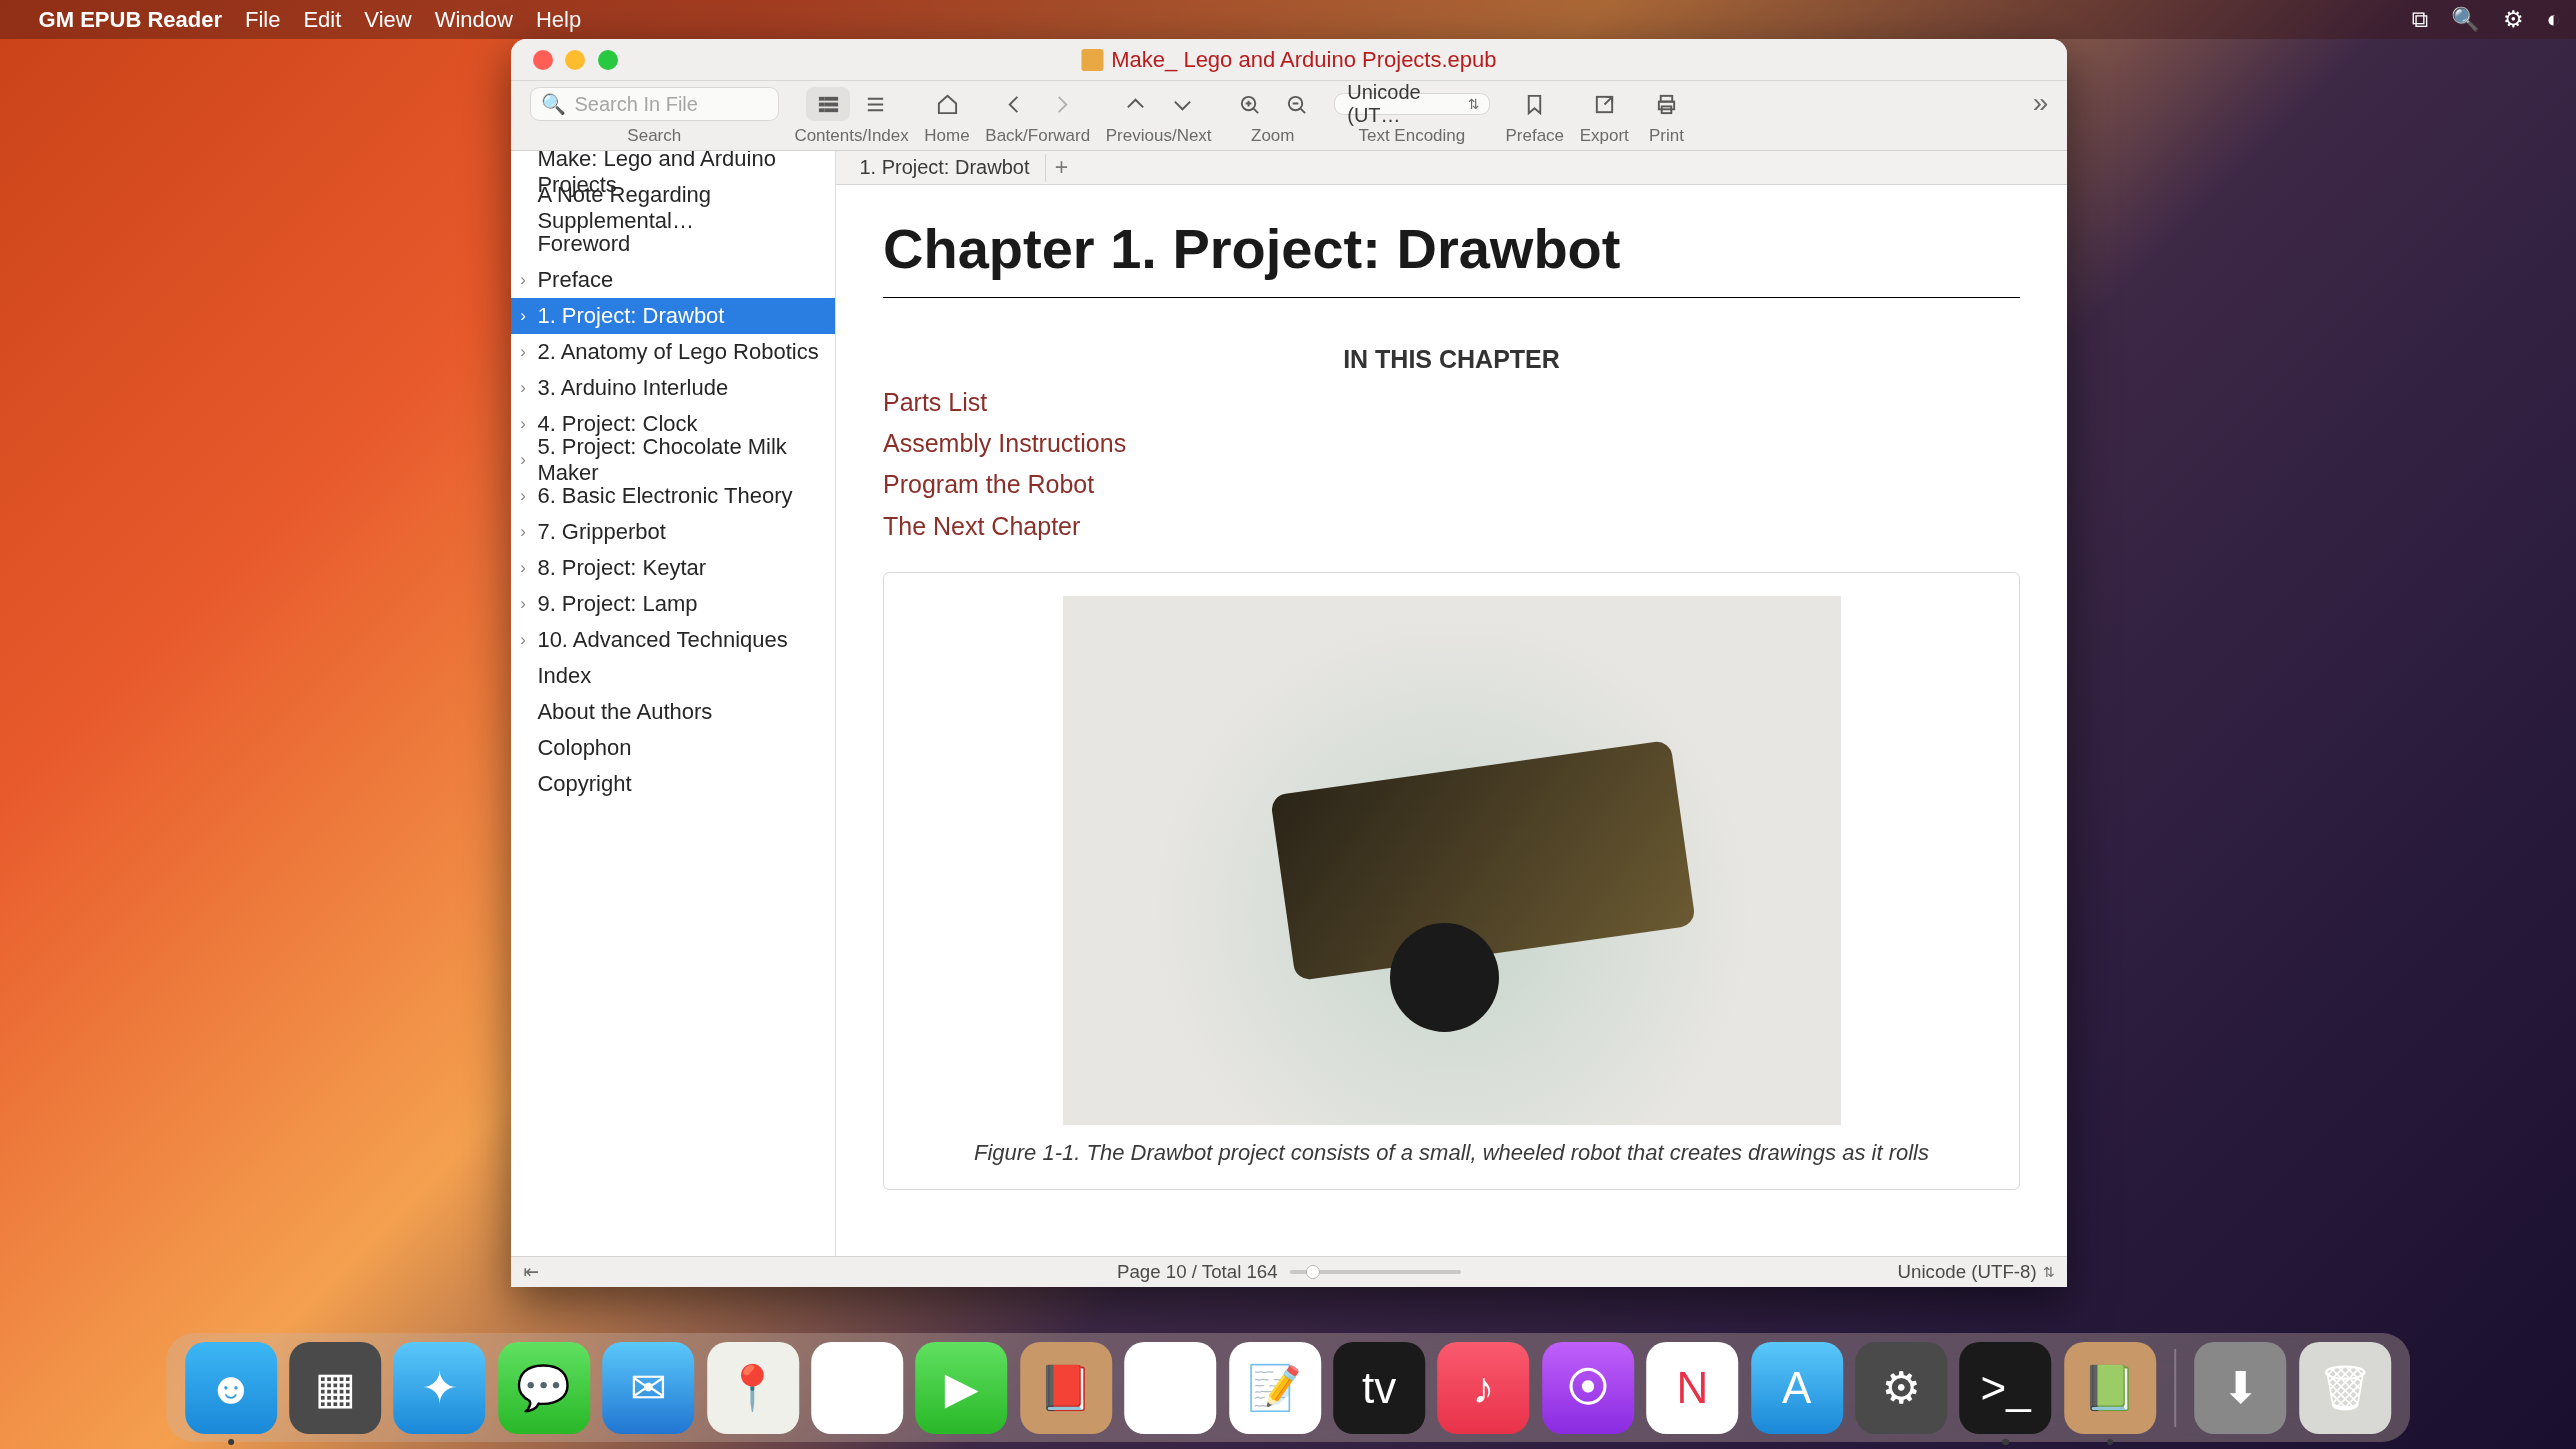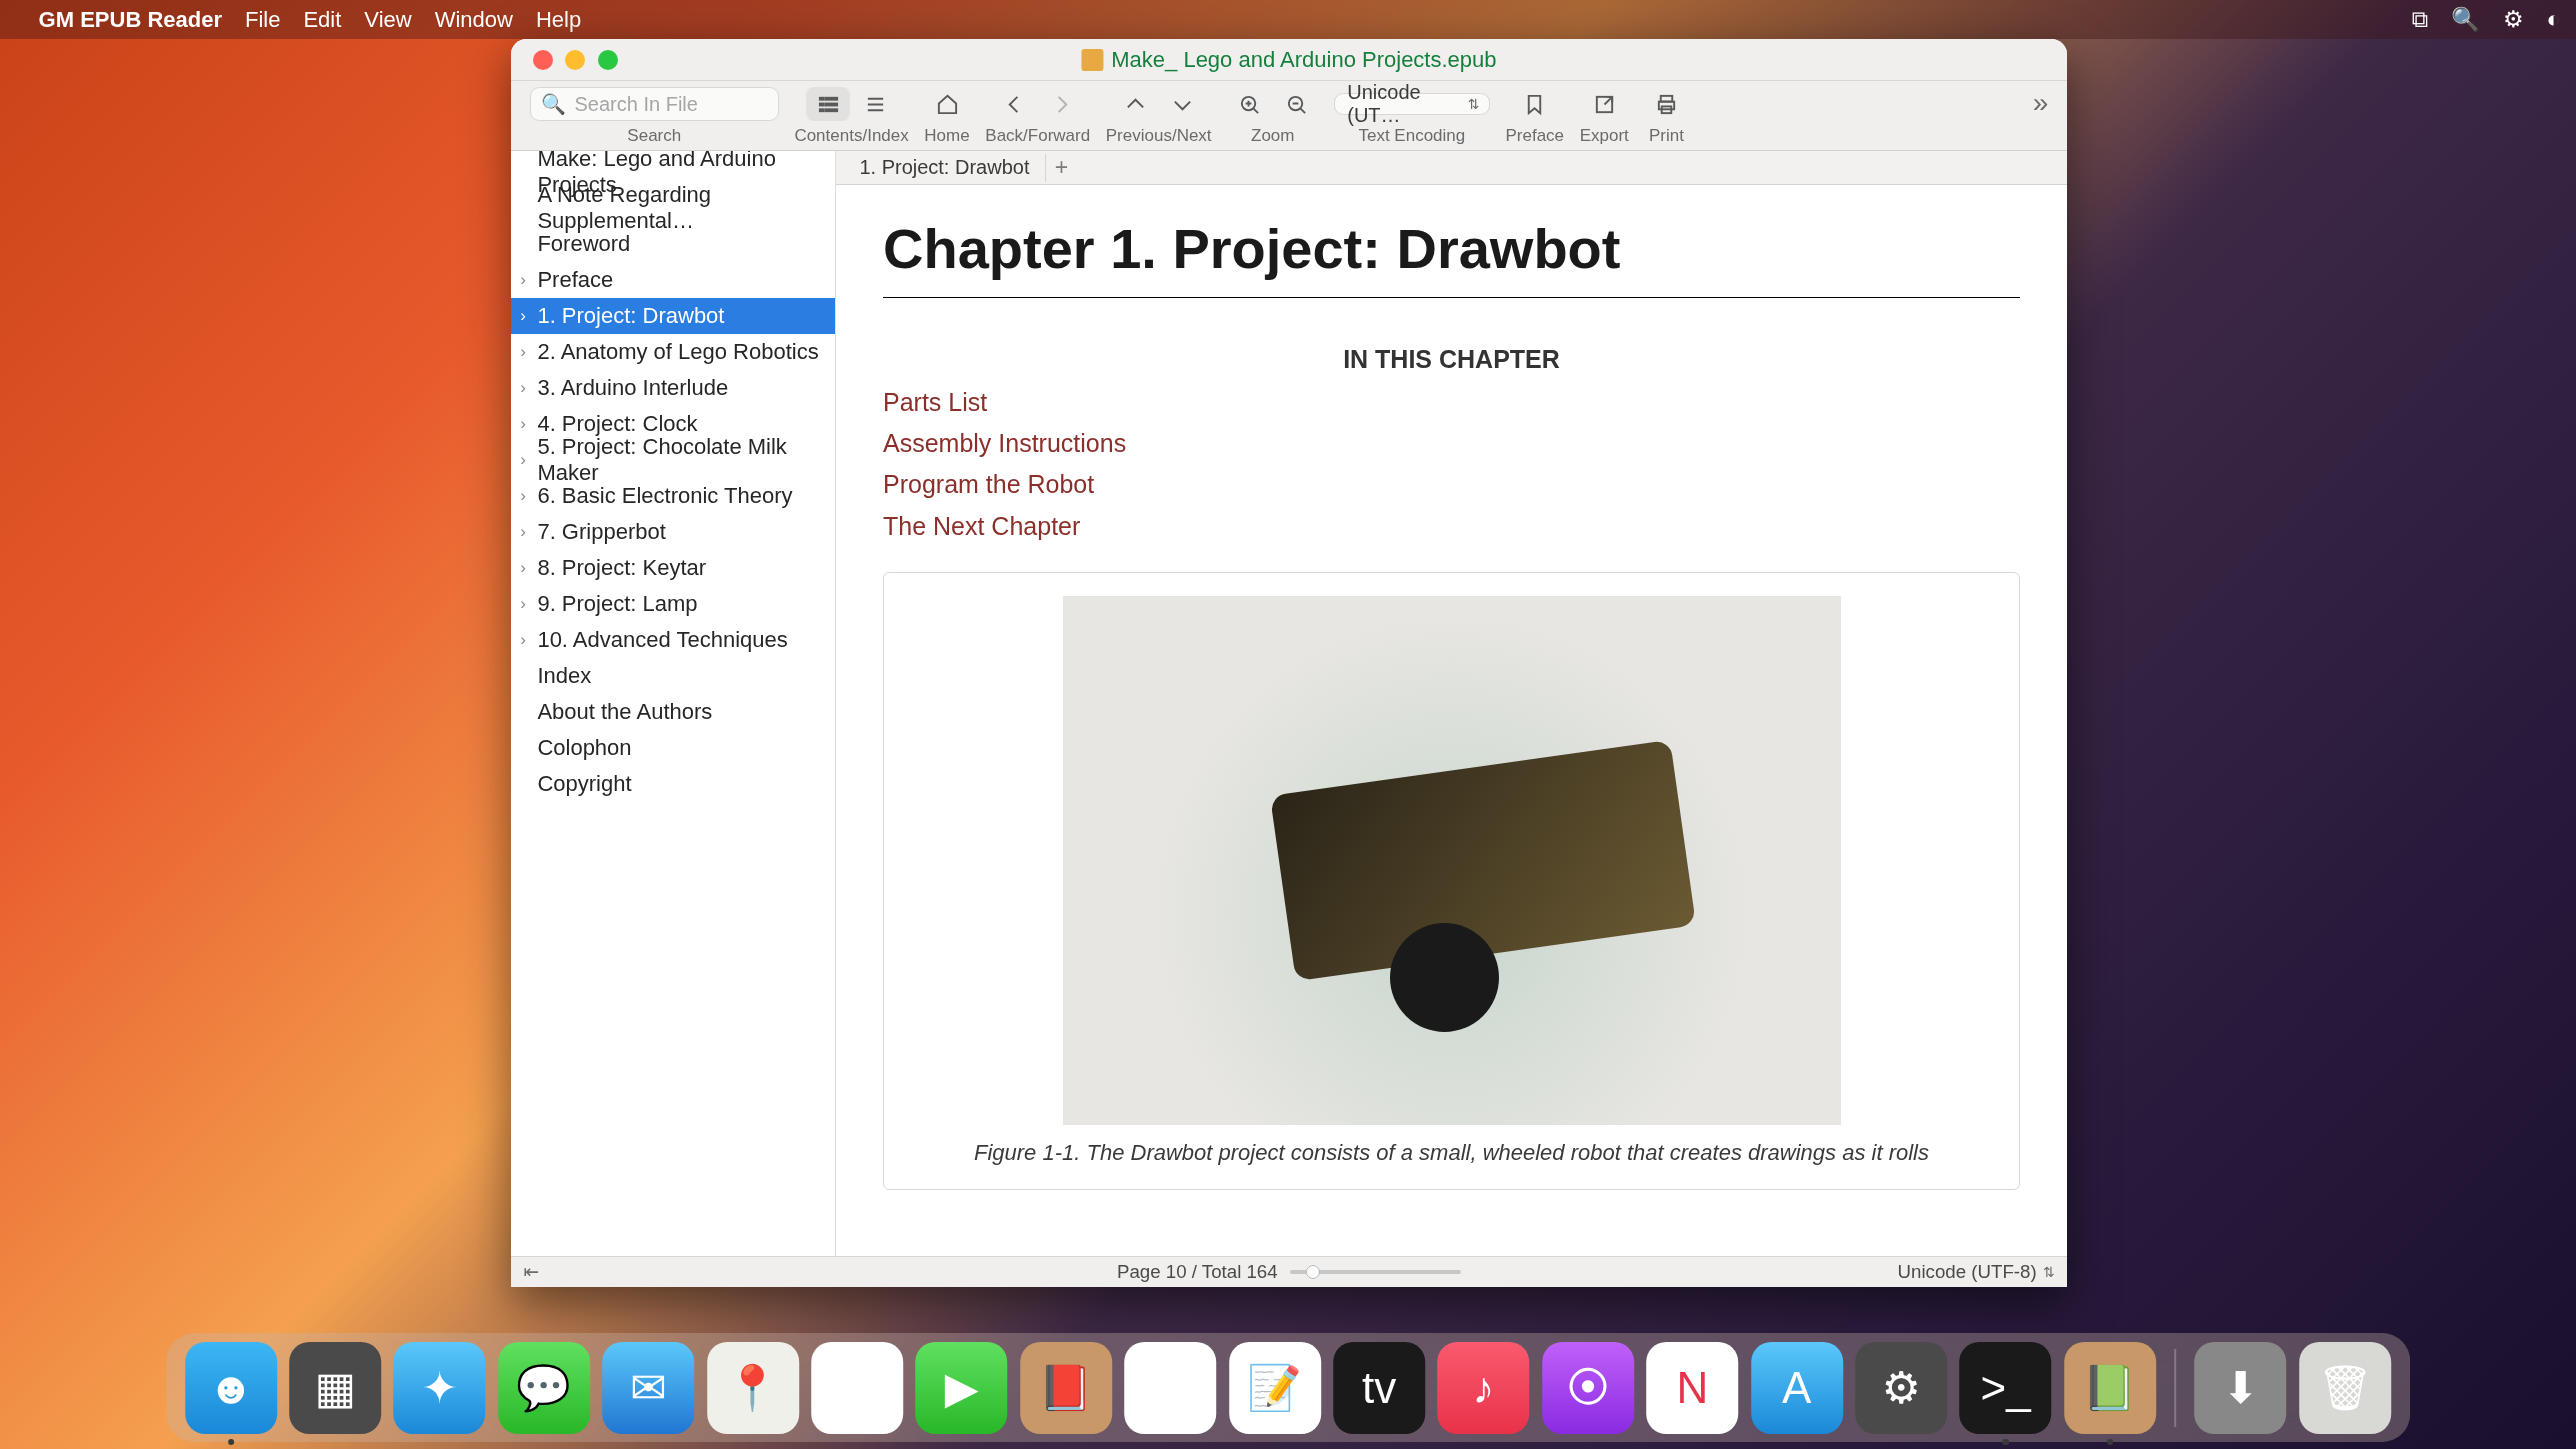--- a/index.html
+++ b/index.html
@@ -14,21 +14,21 @@
 
 
 .window { position: absolute; left: 511px; top: 39px; width: 1556px; height: 1248px; background: #f5f4f3; border-radius: 15.6px 15.6px 0 0; box-shadow: 0 15.6px 47px rgba(0,0,0,0.5); overflow: hidden; display: flex; flex-direction: column; }
 
 .titlebar { height: 42px; display: flex; align-items: center; position: relative; background: #f0efee; border-bottom: 0.8px solid #d8d7d5; }
 .traffic { display: flex; gap: 12.4px; padding-left: 22px; }
 .traffic .dot { width: 20px; height: 20px; border-radius: 50%; }
 .dot-close { background: #ff5f57; }
 .dot-min { background: #febc2e; }
 .dot-max { background: #28c840; }
-.titlebar .title { position: absolute; left: 50%; transform: translateX(-50%); font-size: 22px; color: #15803d; display: flex; align-items: center; gap: 7.8px; }
+.titlebar .title { position: absolute; left: 50%; transform: translateX(-50%); font-size: 22px; color: #b91c1c; display: flex; align-items: center; gap: 7.8px; }
 .title-icon { width: 22px; height: 22px; background: #e8a843; border-radius: 3.1px; display: inline-block; }
 
 .toolbar { height: 70px; background: #f0efee; border-bottom: 0.8px solid #d2d1cf; display: flex; align-items: flex-start; padding: 4.7px 11px 0 11px; gap: 0; }
 .tool-group { display: flex; flex-direction: column; align-items: center; margin: 0 7.8px; }
 .tool-icons { display: flex; gap: 3.1px; height: 37px; align-items: center; }
 .tool-btn { width: 44px; height: 34px; border-radius: 7.8px; display: flex; align-items: center; justify-content: center; color: #5a5a5a; font-size: 23px; }
 .tool-btn.active { background: #e2e1df; }
 .tool-label { font-size: 17px; color: #6b6b6b; margin-top: 3.1px; }
 .search-field { width: 249px; height: 34px; background: #fafaf9; border: 0.8px solid #d8d7d5; border-radius: 9.3px; display: flex; align-items: center; padding: 0 11px; color: #a6a6a6; font-size: 20px; }
 .search-field .mag { margin-right: 7.8px; }

